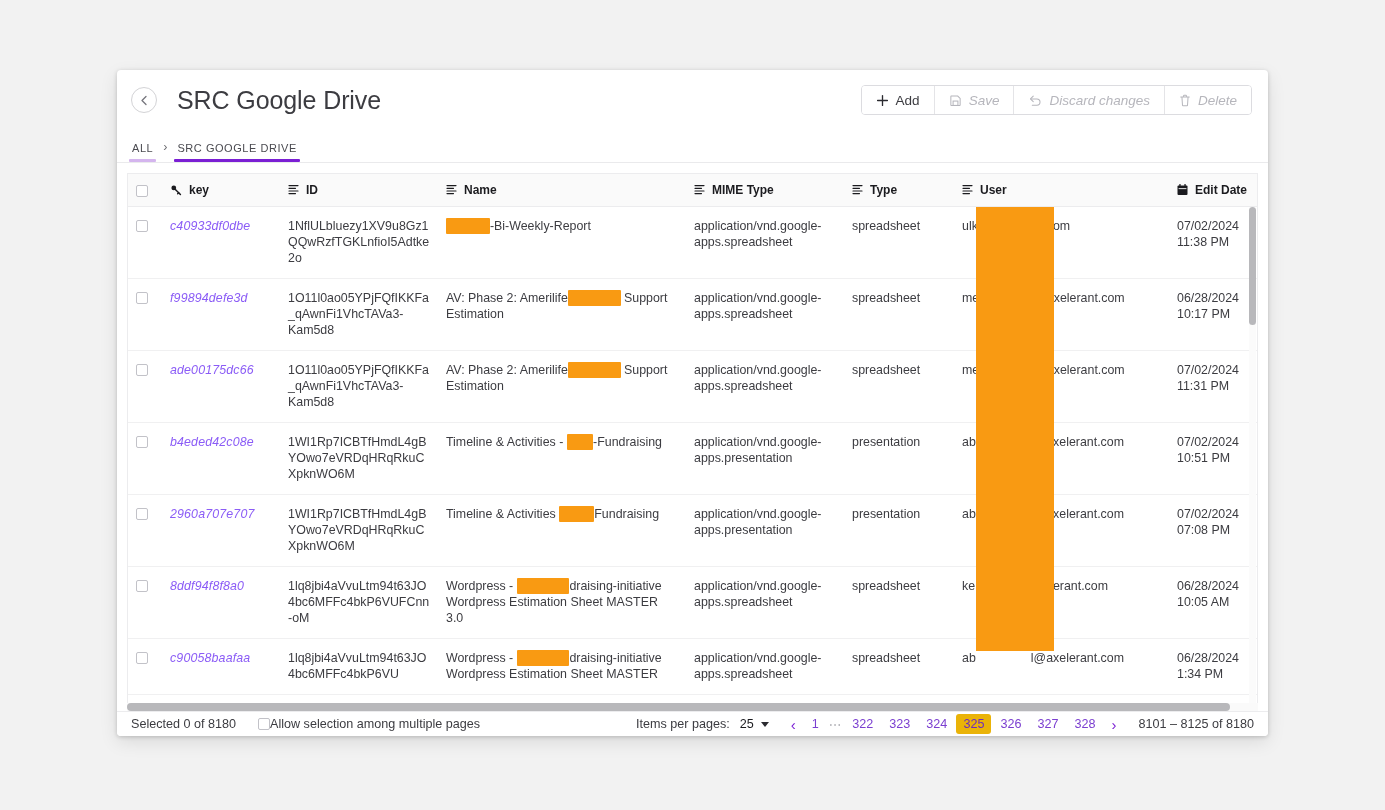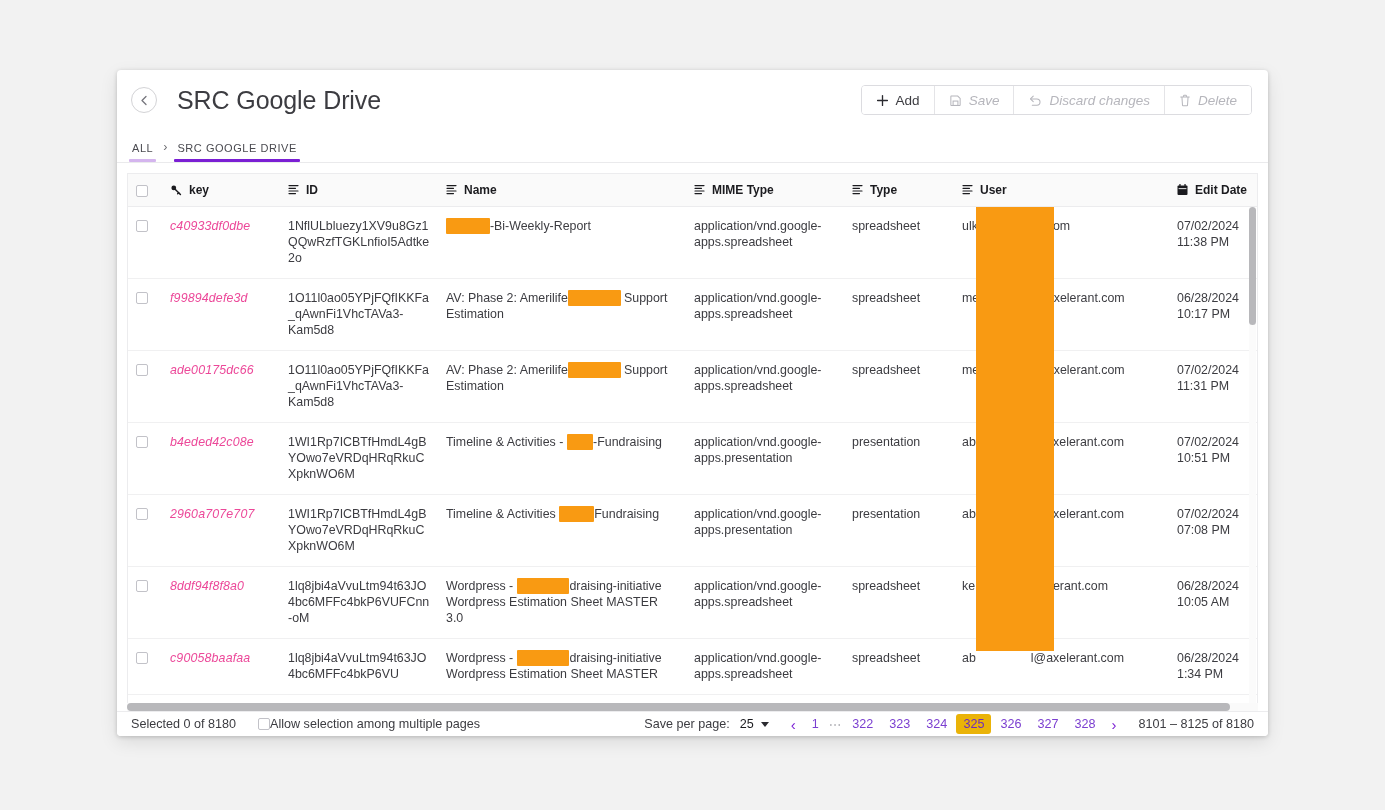--- a/index.html
+++ b/index.html
@@ -99,21 +99,21 @@
   }
   .th-inner { display: flex; align-items: center; gap: 7px; }
   .th-inner svg { display: block; flex: 0 0 auto; }
   tbody td {
     font-size: 12.4px; color: #3c3c41;
     padding: 11px 8px 12px 8px;
     border-bottom: 1px solid #f0f0f1;
     vertical-align: top; line-height: 16px;
     word-break: break-word;
   }
-  td.key-cell { color: #ec4899; font-style: italic; letter-spacing: 0.15px; }
+  td.key-cell { color: #8b5cf6; font-style: italic; letter-spacing: 0.15px; }
   .cb {
     width: 12px; height: 12px; border: 1px solid #c2c2c8;
     border-radius: 2px; background: #fff; display: inline-block;
     cursor: pointer; vertical-align: middle;
   }
   col.c-chk  { width: 34px; }
   col.c-key  { width: 118px; }
   col.c-id   { width: 158px; }
   col.c-name { width: 248px; }
   col.c-mime { width: 158px; }
@@ -470,21 +470,21 @@
   </div>
 
   <div class="footer">
     <div class="sel-count">Selected 0 of 8180</div>
     <div class="allow-sel">
       <span class="cb"></span>
       <span>Allow selection among multiple pages</span>
     </div>
 
     <div class="pager">
-      <span class="ipp-label">Save per page:</span>
+      <span class="ipp-label">Items per pages:</span>
       <span class="ipp-val">
         <span>25</span>
         <span class="caret"></span>
       </span>
       <span class="pg-arrow">‹</span>
       <span class="pg-num">1</span>
       <span class="pg-ellipsis">⋯</span>
       <span id="page-list"><span class="pg-num">322</span><span class="pg-num">323</span><span class="pg-num">324</span><span class="pg-num active">325</span><span class="pg-num">326</span><span class="pg-num">327</span><span class="pg-num">328</span></span>
       <span class="pg-arrow">›</span>
       <span class="range">8101 – 8125 of 8180</span>

